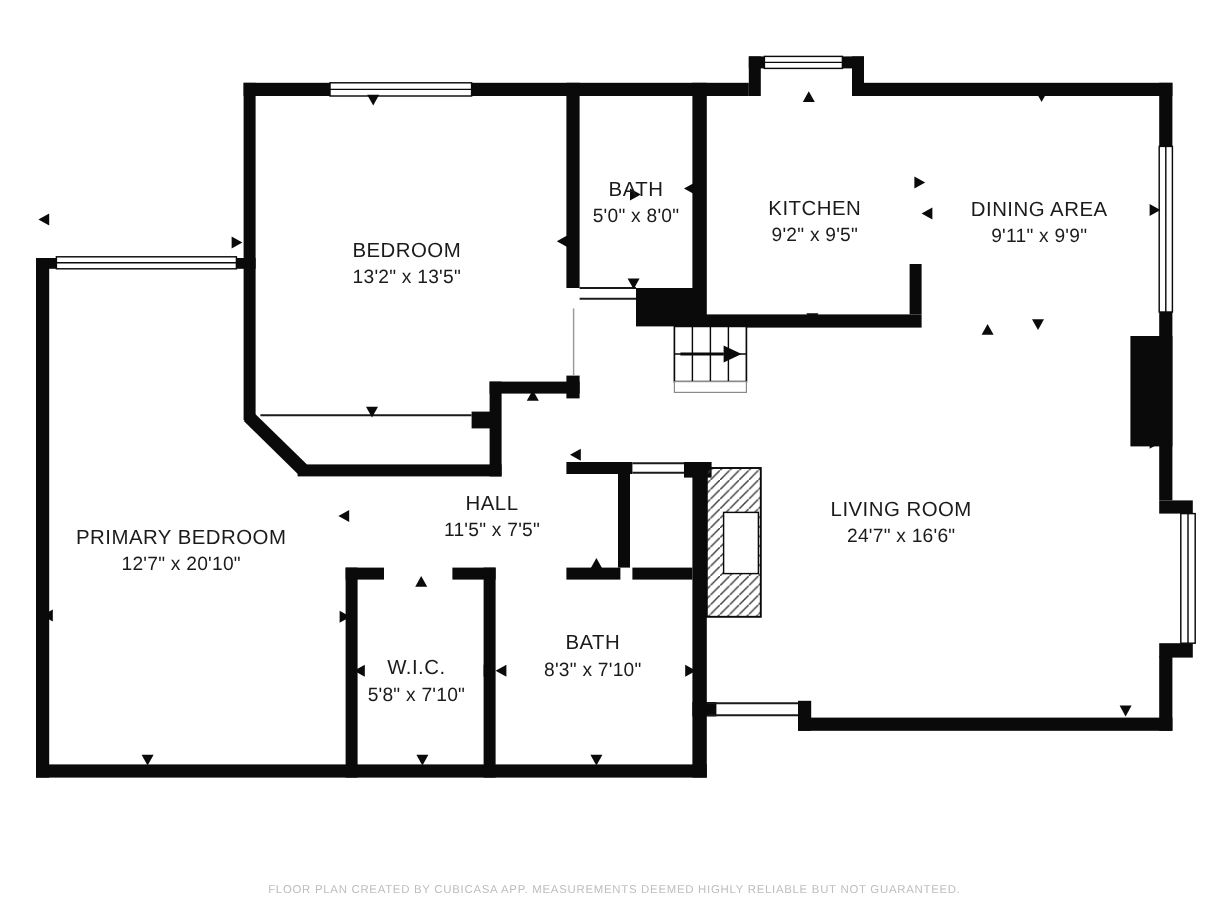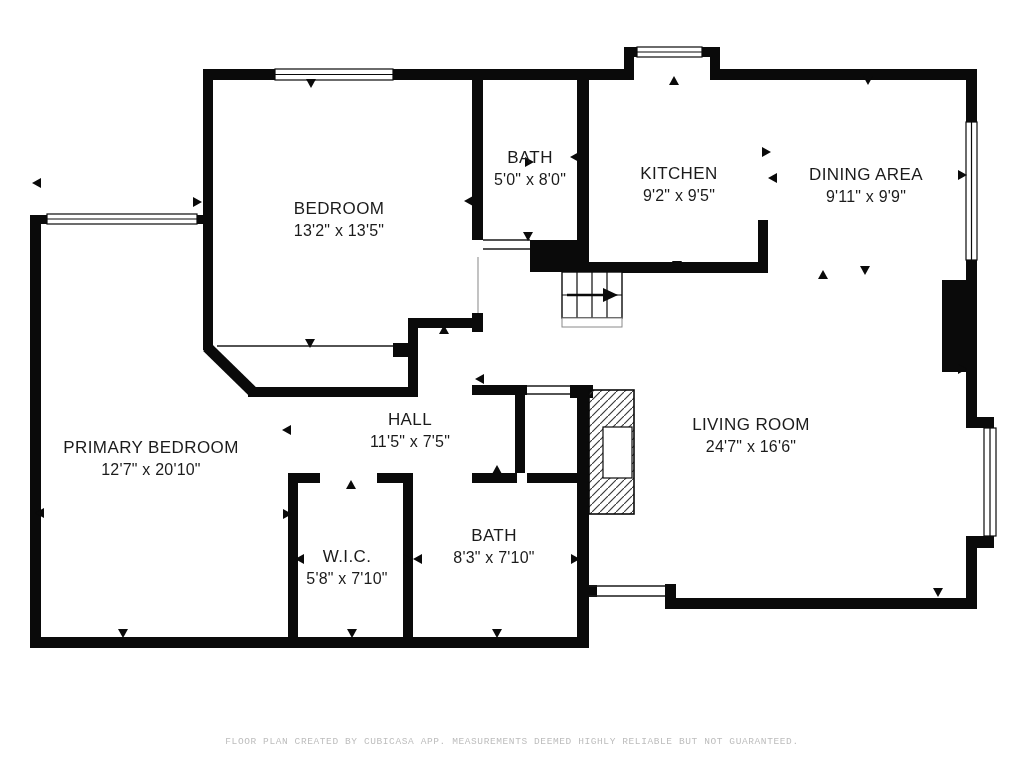--- a/index.html
+++ b/index.html
@@ -2,21 +2,21 @@
 <html><head>
 <meta charset="utf-8">
 <style>
   html,body{margin:0;padding:0;background:#ffffff;}
   #stage{position:relative;width:1024px;height:768px;background:#ffffff;overflow:hidden;
          font-family:"Liberation Sans", sans-serif;}
   #plan-svg{position:absolute;left:0;top:0;}
   .room-name{font-size:17px;fill:#1b1b1b;letter-spacing:.4px;}
   .room-dims{font-size:16px;fill:#1b1b1b;letter-spacing:.2px;}
   #footer-credit{position:absolute;left:0;right:0;top:736px;text-align:center;
-    font-size:9.5px;color:#bdbdbd;letter-spacing:.6px;font-family:Liberation Mono, monospace;}
+    font-size:9.5px;color:#bdbdbd;letter-spacing:.6px;}
 </style>
 </head>
 <body>
 
 <div id="stage">
   <svg id="plan-svg" width="1024" height="768" viewBox="0 0 1024 768">
     <defs>
       <pattern id="hatch" patternUnits="userSpaceOnUse" width="8" height="8">
         <path d="M0,8 L8,0" stroke="#3a3a3a" stroke-width="1.2"></path>
       </pattern>

